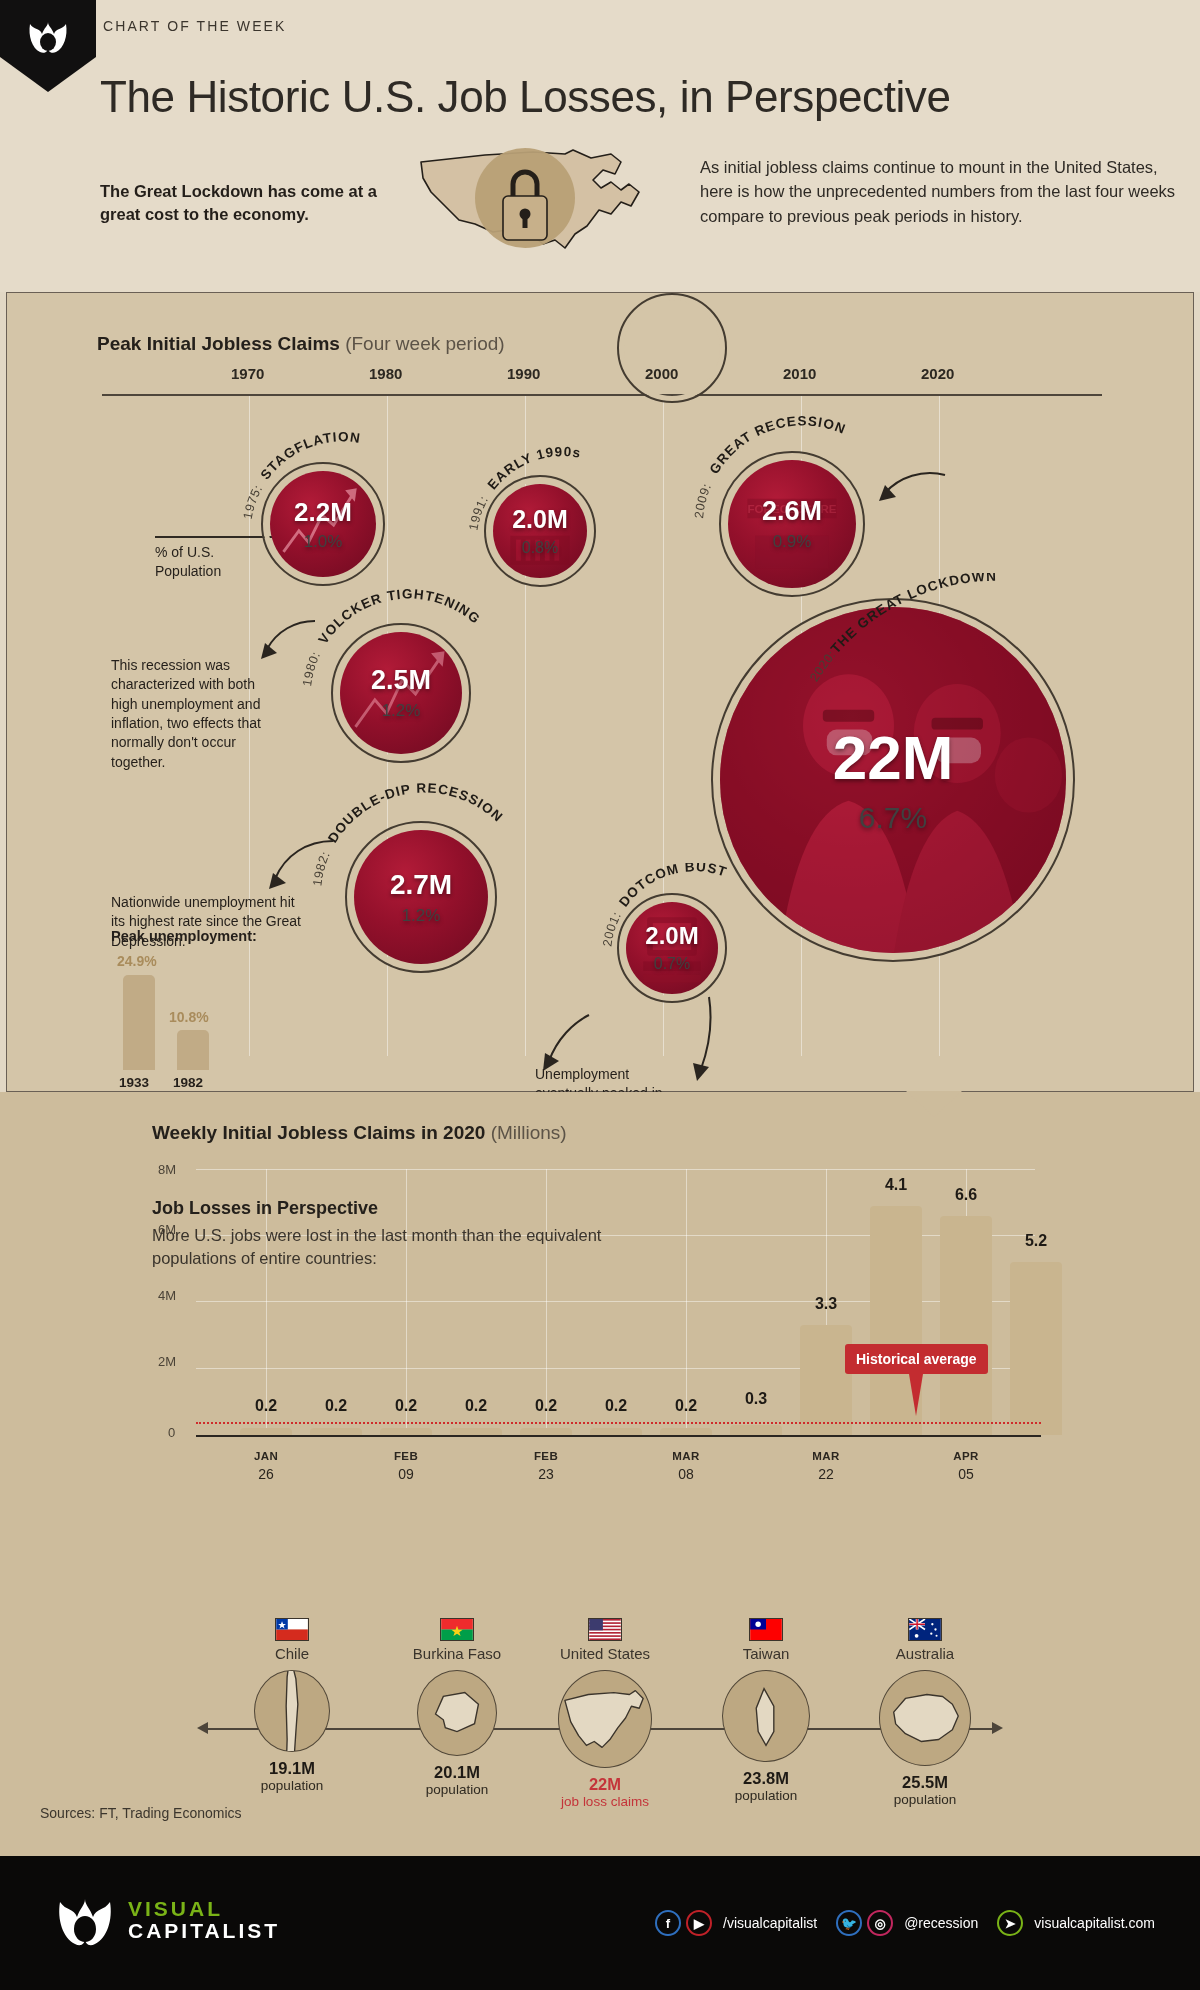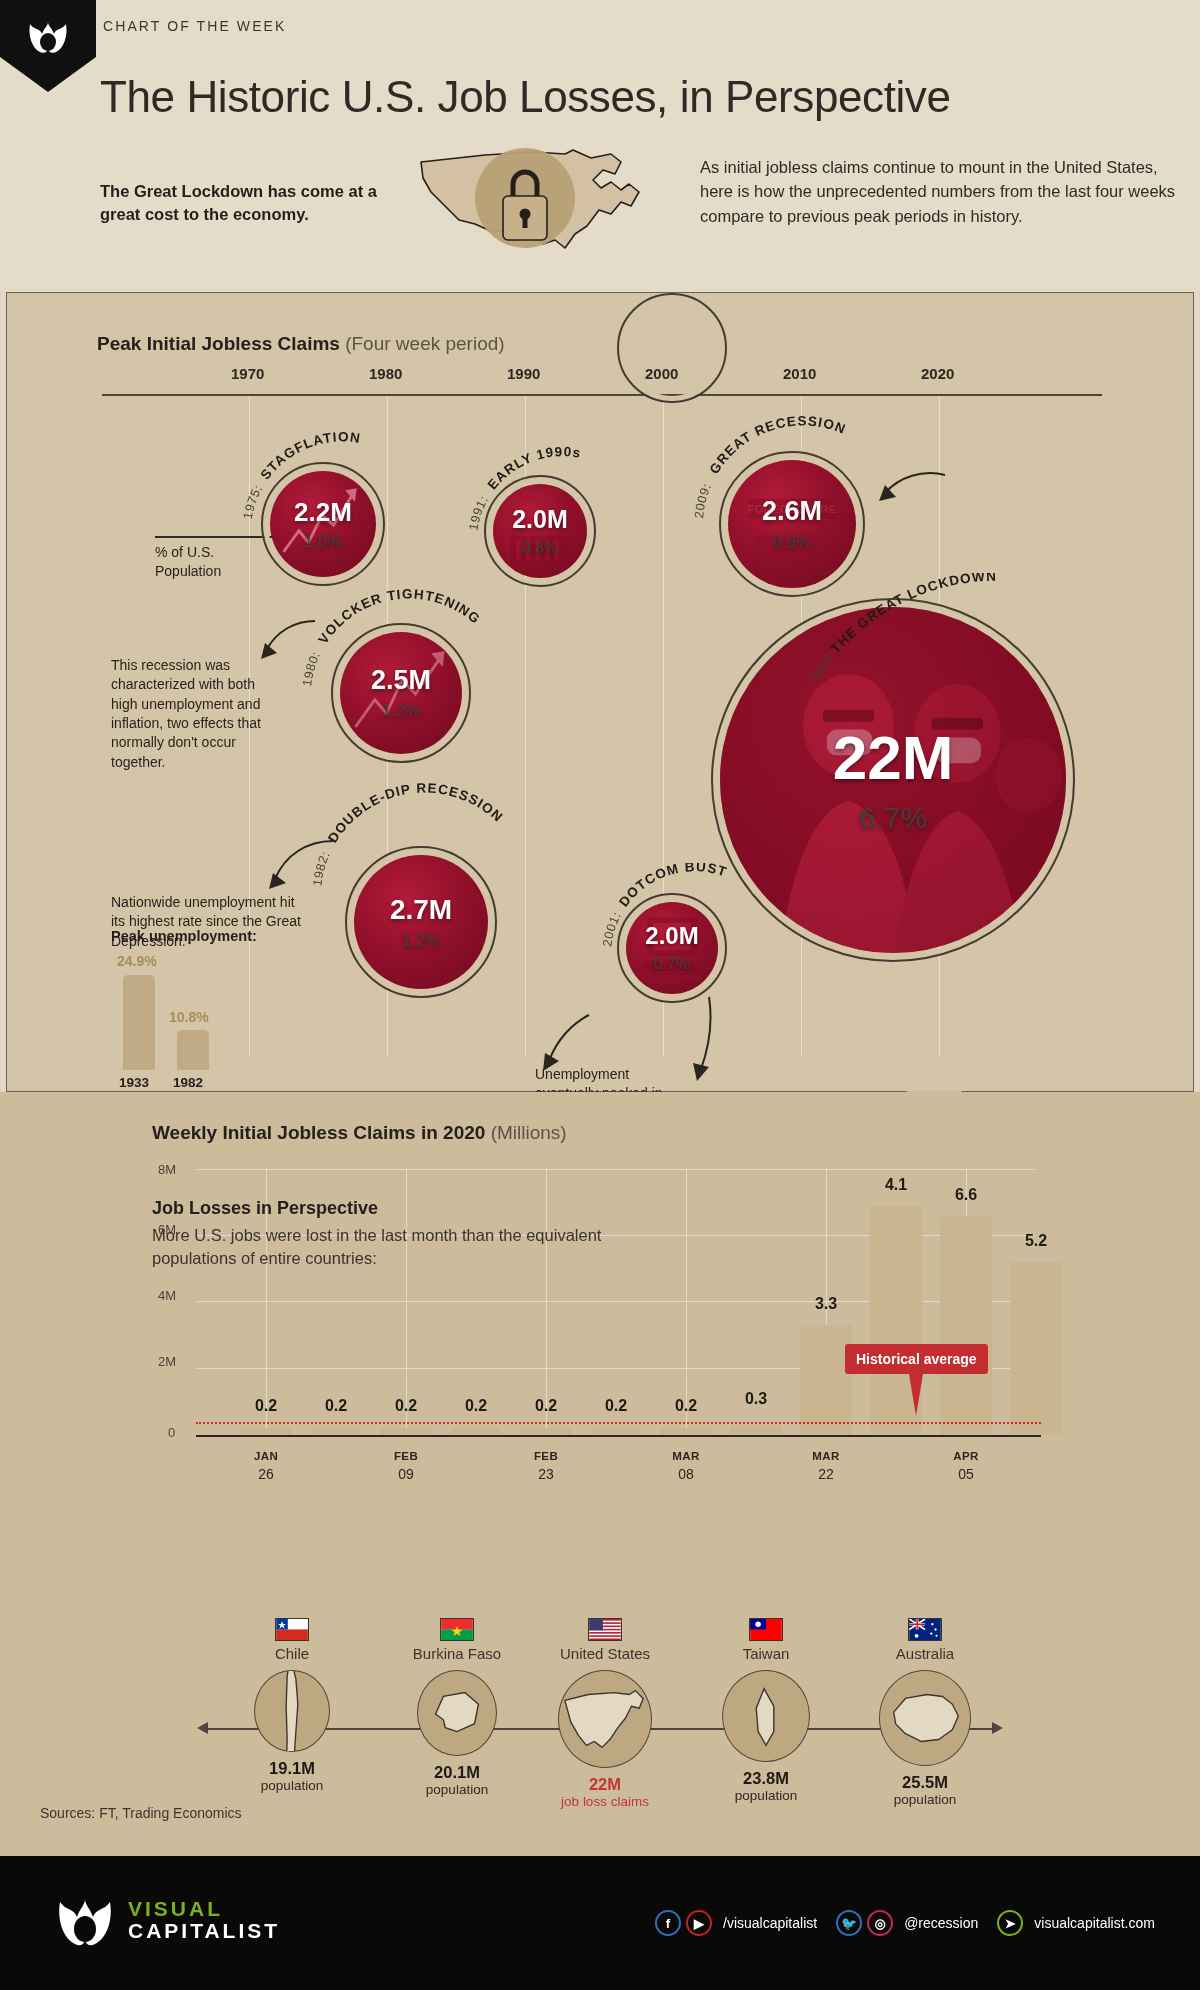--- a/index.html
+++ b/index.html
@@ -202,21 +202,21 @@
       </div>
       <div class="val" style="font-size:27px;">2.5M</div>
       <div class="pct" style="font-size:17px;">1.2%</div>
     </div>
     <svg class="arc-label" style="left:276px; top:292px;">
       <path id="arc-volck" d="M 28 104 A 98 98 0 0 1 202 50" fill="none"></path>
       <text class="arc-year"><textPath href="#arc-volck" startOffset="1%">1980: </textPath></text>
       <text class="arc-name"><textPath href="#arc-volck" startOffset="20%">VOLCKER TIGHTENING</textPath></text>
     </svg>
 
-    <div class="bub" style="left:338px; top:553px; width:152px; height:152px;justify-content:center;">
+    <div class="bub" style="left:338px; top:528px; width:152px; height:152px;justify-content:center;">
       <div class="inner"></div>
       <div class="val" style="font-size:28px;">2.7M</div>
       <div class="pct" style="font-size:17px;">1.2%</div>
     </div>
     <svg class="arc-label" style="left:286px; top:486px;">
       <path id="arc-dd" d="M 28 110 A 104 104 0 0 1 214 54" fill="none"></path>
       <text class="arc-year"><textPath href="#arc-dd" startOffset="1%">1982: </textPath></text>
       <text class="arc-name"><textPath href="#arc-dd" startOffset="19%">DOUBLE-DIP RECESSION</textPath></text>
     </svg>
 

